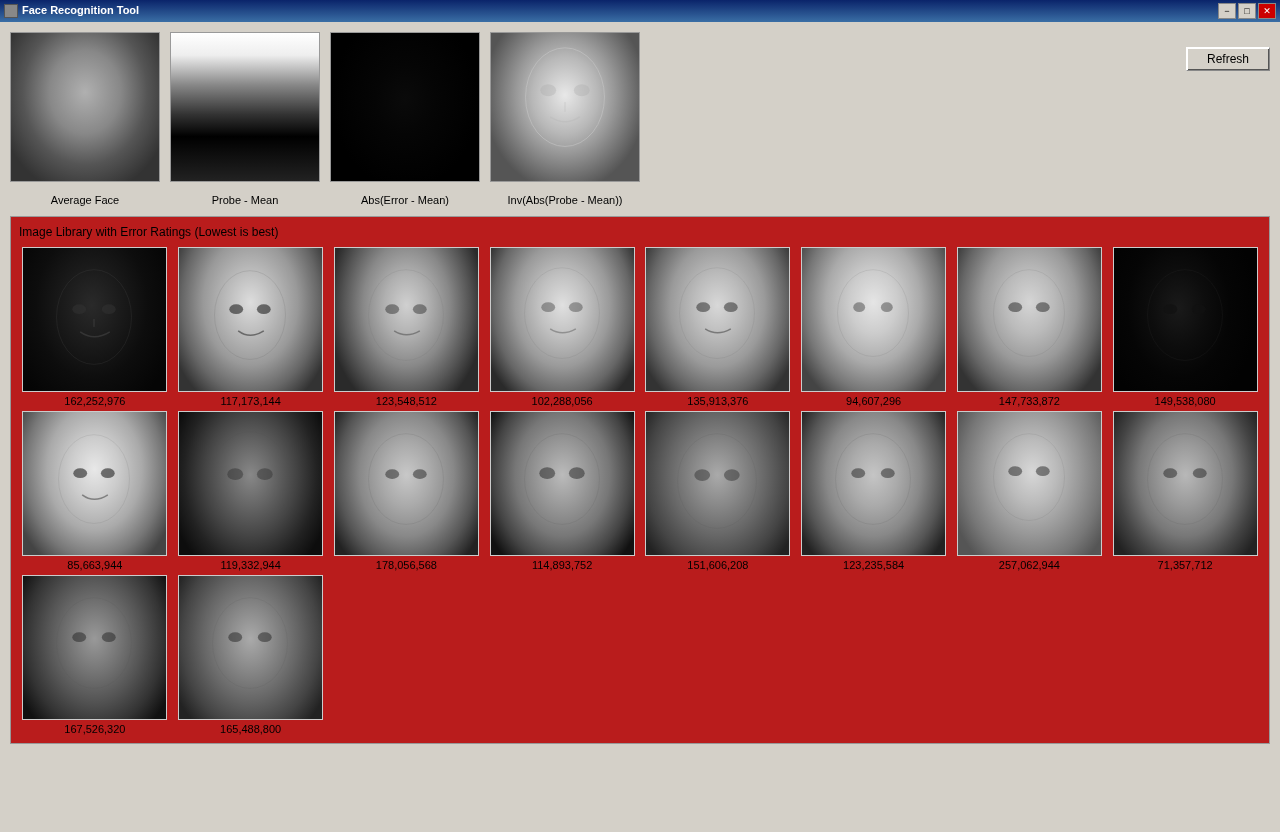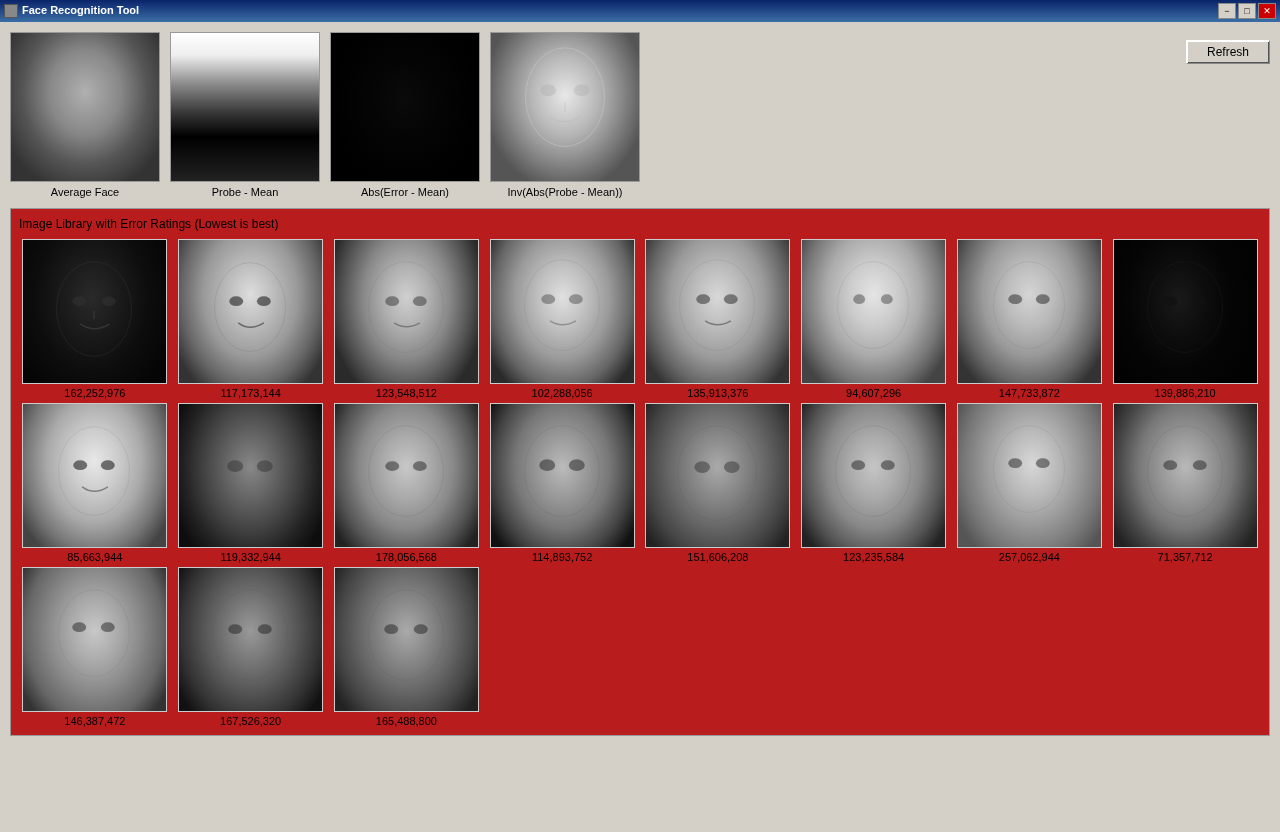--- a/index.html
+++ b/index.html
@@ -65,39 +65,40 @@
       display: flex;
       align-items: flex-start;
       gap: 0;
       margin-bottom: 10px;
       position: relative;
     }
 
     .refresh-btn-container {
       position: absolute;
       right: 0;
-      top: 8px;
+      top: 15px;
     }
 
     .refresh-btn {
       background: #d4d0c8;
       border: 1px solid #888;
       border-top-color: #fff;
       border-left-color: #fff;
       padding: 4px 20px;
       font-size: 12px;
       cursor: pointer;
       box-shadow: inset 1px 1px 0 #fff, inset -1px -1px 0 #555;
     }
 
     .face-item {
       display: flex;
       flex-direction: column;
       align-items: center;
       margin-right: 10px;
+      gap: 8px;
     }
 
     .face-img {
       border: 1px solid #999;
       overflow: hidden;
       display: flex;
       align-items: center;
       justify-content: center;
       background: #888;
     }
@@ -283,21 +284,21 @@
               <ellipse cx="86" cy="60" rx="7" ry="5" fill="#222" opacity="0.5"></ellipse>
             </svg></div>
           <div class="library-score">147,733,872</div>
         </div>
         <div class="library-item">
           <div class="library-img" style="background: radial-gradient(55% 75% at 45% 42%, rgb(26, 26, 26) 0%, rgb(13, 13, 13) 35%, rgb(5, 5, 5) 65%, rgb(2, 2, 2) 100%); position: relative; overflow: hidden;"><svg viewBox="0 0 145 145">
               <ellipse cx="72" cy="68" rx="38" ry="46" fill="none" stroke="#333" stroke-width="0.5" opacity="0.4"></ellipse>
               <ellipse cx="57" cy="62" rx="7" ry="5" fill="#111" opacity="0.7"></ellipse>
               <ellipse cx="86" cy="62" rx="7" ry="5" fill="#111" opacity="0.7"></ellipse>
             </svg></div>
-          <div class="library-score">139,886,210</div>
+          <div class="library-score">149,538,080</div>
         </div>
         <div class="library-item">
           <div class="library-img" style="background: radial-gradient(60% 78% at 50% 40%, rgb(232, 232, 232) 0%, rgb(204, 204, 204) 28%, rgb(170, 170, 170) 55%, rgb(119, 119, 119) 80%, rgb(68, 68, 68) 100%); position: relative; overflow: hidden;"><svg viewBox="0 0 145 145">
               <ellipse cx="72" cy="68" rx="36" ry="45" fill="none" stroke="#666" stroke-width="0.5" opacity="0.3"></ellipse>
               <ellipse cx="58" cy="62" rx="7" ry="5" fill="#222" opacity="0.6"></ellipse>
               <ellipse cx="86" cy="62" rx="7" ry="5" fill="#222" opacity="0.6"></ellipse>
               <path d="M60 84 Q72 93 86 84" fill="none" stroke="#333" stroke-width="1.5" opacity="0.5"></path>
             </svg></div>
           <div class="library-score">85,663,944</div>
         </div>
@@ -351,28 +352,20 @@
         </div>
         <div class="library-item">
           <div class="library-img" style="background: radial-gradient(60% 78% at 50% 44%, rgb(184, 184, 184) 0%, rgb(153, 153, 153) 28%, rgb(119, 119, 119) 55%, rgb(68, 68, 68) 80%, rgb(34, 34, 34) 100%); position: relative; overflow: hidden;"><svg viewBox="0 0 145 145">
               <ellipse cx="72" cy="68" rx="38" ry="46" fill="none" stroke="#555" stroke-width="0.5" opacity="0.3"></ellipse>
               <ellipse cx="57" cy="62" rx="7" ry="5" fill="#222" opacity="0.5"></ellipse>
               <ellipse cx="87" cy="62" rx="7" ry="5" fill="#222" opacity="0.5"></ellipse>
             </svg></div>
           <div class="library-score">71,357,712</div>
         </div>
         <div class="library-item">
-          <div class="library-img" style="background: radial-gradient(60% 78% at 50% 44%, rgb(200, 200, 200) 0%, rgb(170, 170, 170) 28%, rgb(136, 136, 136) 55%, rgb(102, 102, 102) 80%, rgb(51, 51, 51) 100%); position: relative; overflow: hidden;"><svg viewBox="0 0 145 145">
-              <ellipse cx="72" cy="66" rx="36" ry="44" fill="none" stroke="#666" stroke-width="0.5" opacity="0.3"></ellipse>
-              <ellipse cx="57" cy="60" rx="7" ry="5" fill="#222" opacity="0.5"></ellipse>
-              <ellipse cx="86" cy="60" rx="7" ry="5" fill="#222" opacity="0.5"></ellipse>
-            </svg></div>
-          <div class="library-score">146,387,472</div>
-        </div>
-        <div class="library-item">
           <div class="library-img" style="background: radial-gradient(60% 78% at 50% 44%, rgb(153, 153, 153) 0%, rgb(119, 119, 119) 28%, rgb(85, 85, 85) 55%, rgb(51, 51, 51) 80%, rgb(17, 17, 17) 100%); position: relative; overflow: hidden;"><svg viewBox="0 0 145 145">
               <ellipse cx="72" cy="68" rx="38" ry="46" fill="none" stroke="#555" stroke-width="0.5" opacity="0.3"></ellipse>
               <ellipse cx="57" cy="62" rx="7" ry="5" fill="#222" opacity="0.5"></ellipse>
               <ellipse cx="87" cy="62" rx="7" ry="5" fill="#222" opacity="0.5"></ellipse>
             </svg></div>
           <div class="library-score">167,526,320</div>
         </div>
         <div class="library-item">
           <div class="library-img" style="background: radial-gradient(60% 78% at 50% 44%, rgb(170, 170, 170) 0%, rgb(136, 136, 136) 28%, rgb(102, 102, 102) 55%, rgb(68, 68, 68) 80%, rgb(34, 34, 34) 100%); position: relative; overflow: hidden;"><svg viewBox="0 0 145 145">
               <ellipse cx="72" cy="68" rx="38" ry="46" fill="none" stroke="#555" stroke-width="0.5" opacity="0.3"></ellipse>

